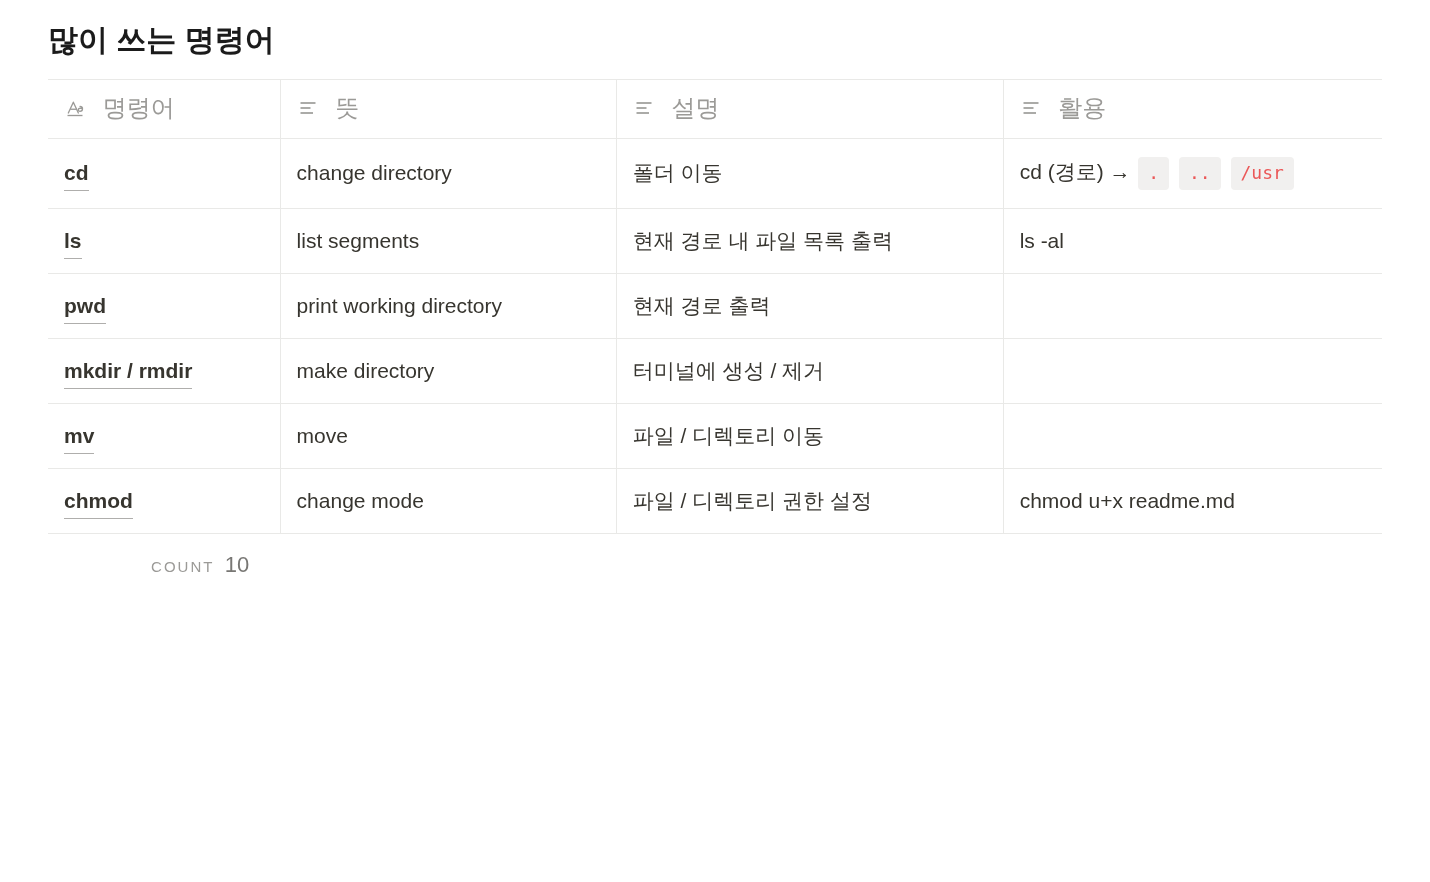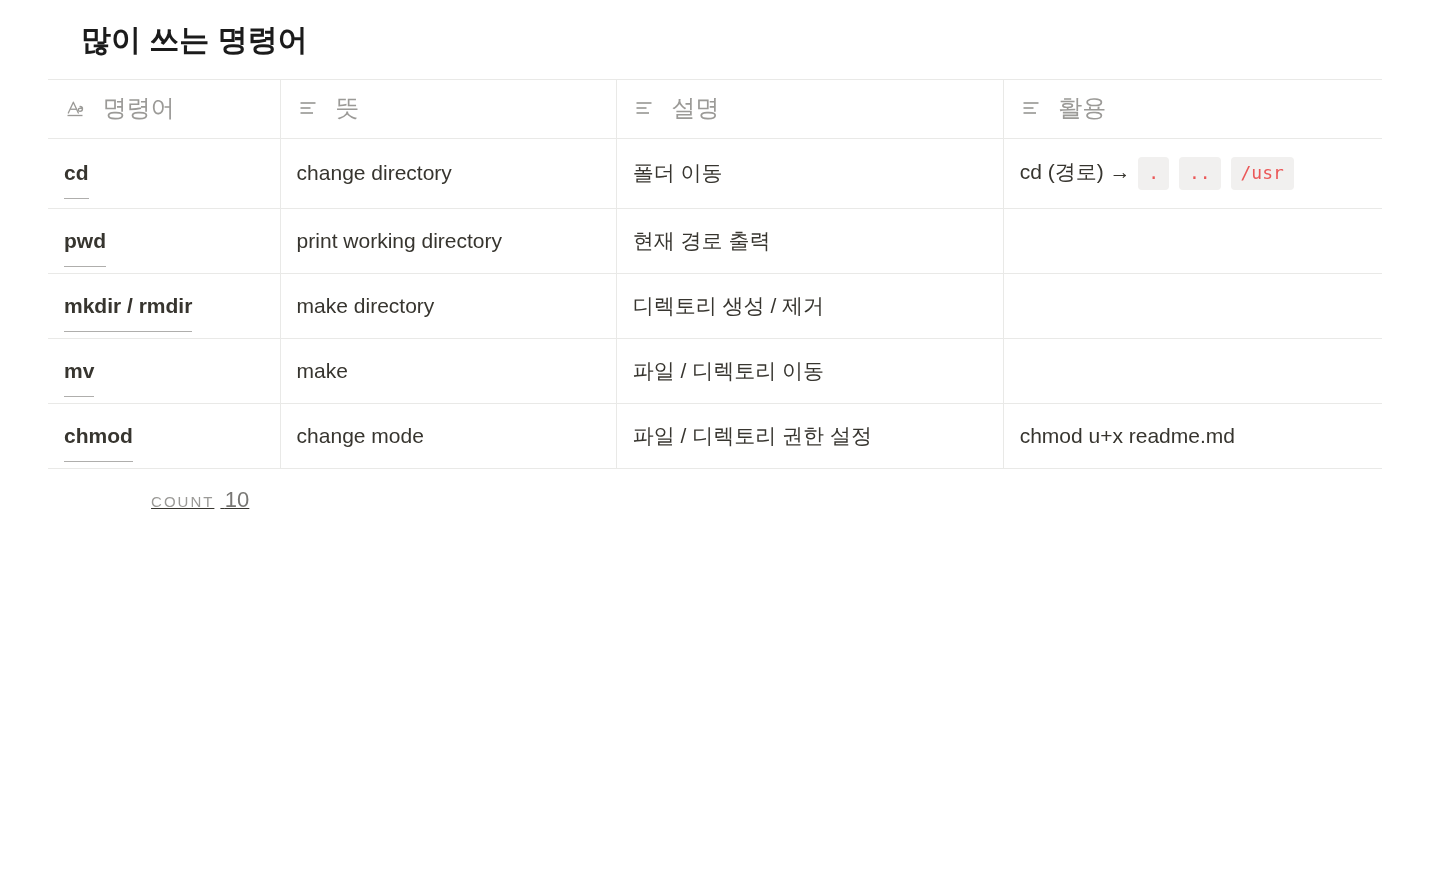--- a/index.html
+++ b/index.html
@@ -11,21 +11,20 @@
       font-family: -apple-system, BlinkMacSystemFont, "Segoe UI", Helvetica, "Apple Color Emoji", Arial, sans-serif;
       background: #ffffff;
       color: #37352f;
       padding: 20px 48px;
     }
     h2.title {
       font-size: 30px;
       font-weight: 700;
       margin-bottom: 18px;
       color: #1b1b1b;
-      margin-left: 33px;
     }
     .table-wrap {
       width: 100%;
     }
     table {
       width: 100%;
       border-collapse: collapse;
       table-layout: fixed;
     }
     col.c1 { width: 17.4%; }
@@ -52,21 +51,21 @@
       vertical-align: middle;
       color: #37352f;
     }
     td:last-child { border-right: none; }
     td.cmd {
       font-weight: 700;
       color: #37352f;
     }
     td.cmd .underline {
       border-bottom: 1px solid rgba(55,53,47,0.4);
-      padding-bottom: 14px;
+      padding-bottom: 6px;
       text-align: center;
     }
     .header-icon {
       display: inline-flex;
       align-items: center;
       justify-content: center;
       width: 22px;
       height: 22px;
       margin-right: 10px;
       vertical-align: middle;
@@ -87,21 +86,20 @@
       font-family: ui-monospace, SFMono-Regular, Menlo, Consolas, monospace;
       font-size: 18px;
       padding: 2px 10px;
       border-radius: 4px;
       margin: 0 2px;
       line-height: 1.6;
     }
     .footer {
       padding: 18px 16px 0 0;
       text-align: left;
-      text-decoration: underline;
     }
     .count-row {
       display: block;
       width: 17.4%;
       text-align: right;
       padding-right: 28px;
     }
     .count-label {
       font-size: 15px;
       letter-spacing: 2px;
@@ -174,34 +172,40 @@
       </tr>
     </thead>
     <tbody id="tbody">
     <tr>
           <td class="cmd"><span class="underline">cd</span></td>
           <td>change directory</td>
           <td>폴더 이동</td>
           <td><span>cd (경로) → </span><span class="code-chip">.</span> <span class="code-chip">..</span> <span class="code-chip">/usr</span> </td>
         </tr>
         <tr>
+          <td class="cmd"><span class="underline">ls</span></td>
+          <td>list segments</td>
+          <td>현재 경로 내 파일 목록 출력</td>
+          <td>ls -al</td>
+        </tr>
+        <tr>
           <td class="cmd"><span class="underline">pwd</span></td>
           <td>print working directory</td>
           <td>현재 경로 출력</td>
           <td></td>
         </tr>
         <tr>
           <td class="cmd"><span class="underline">mkdir / rmdir</span></td>
           <td>make directory</td>
-          <td>디렉토리 생성 / 제거</td>
+          <td>터미널에 생성 / 제거</td>
           <td></td>
         </tr>
         <tr>
           <td class="cmd"><span class="underline">mv</span></td>
-          <td>make</td>
+          <td>move</td>
           <td>파일 / 디렉토리 이동</td>
           <td></td>
         </tr>
         <tr>
           <td class="cmd"><span class="underline">chmod</span></td>
           <td>change mode</td>
           <td>파일 / 디렉토리 권한 설정</td>
           <td>chmod u+x readme.md</td>
         </tr>
       </tbody>

